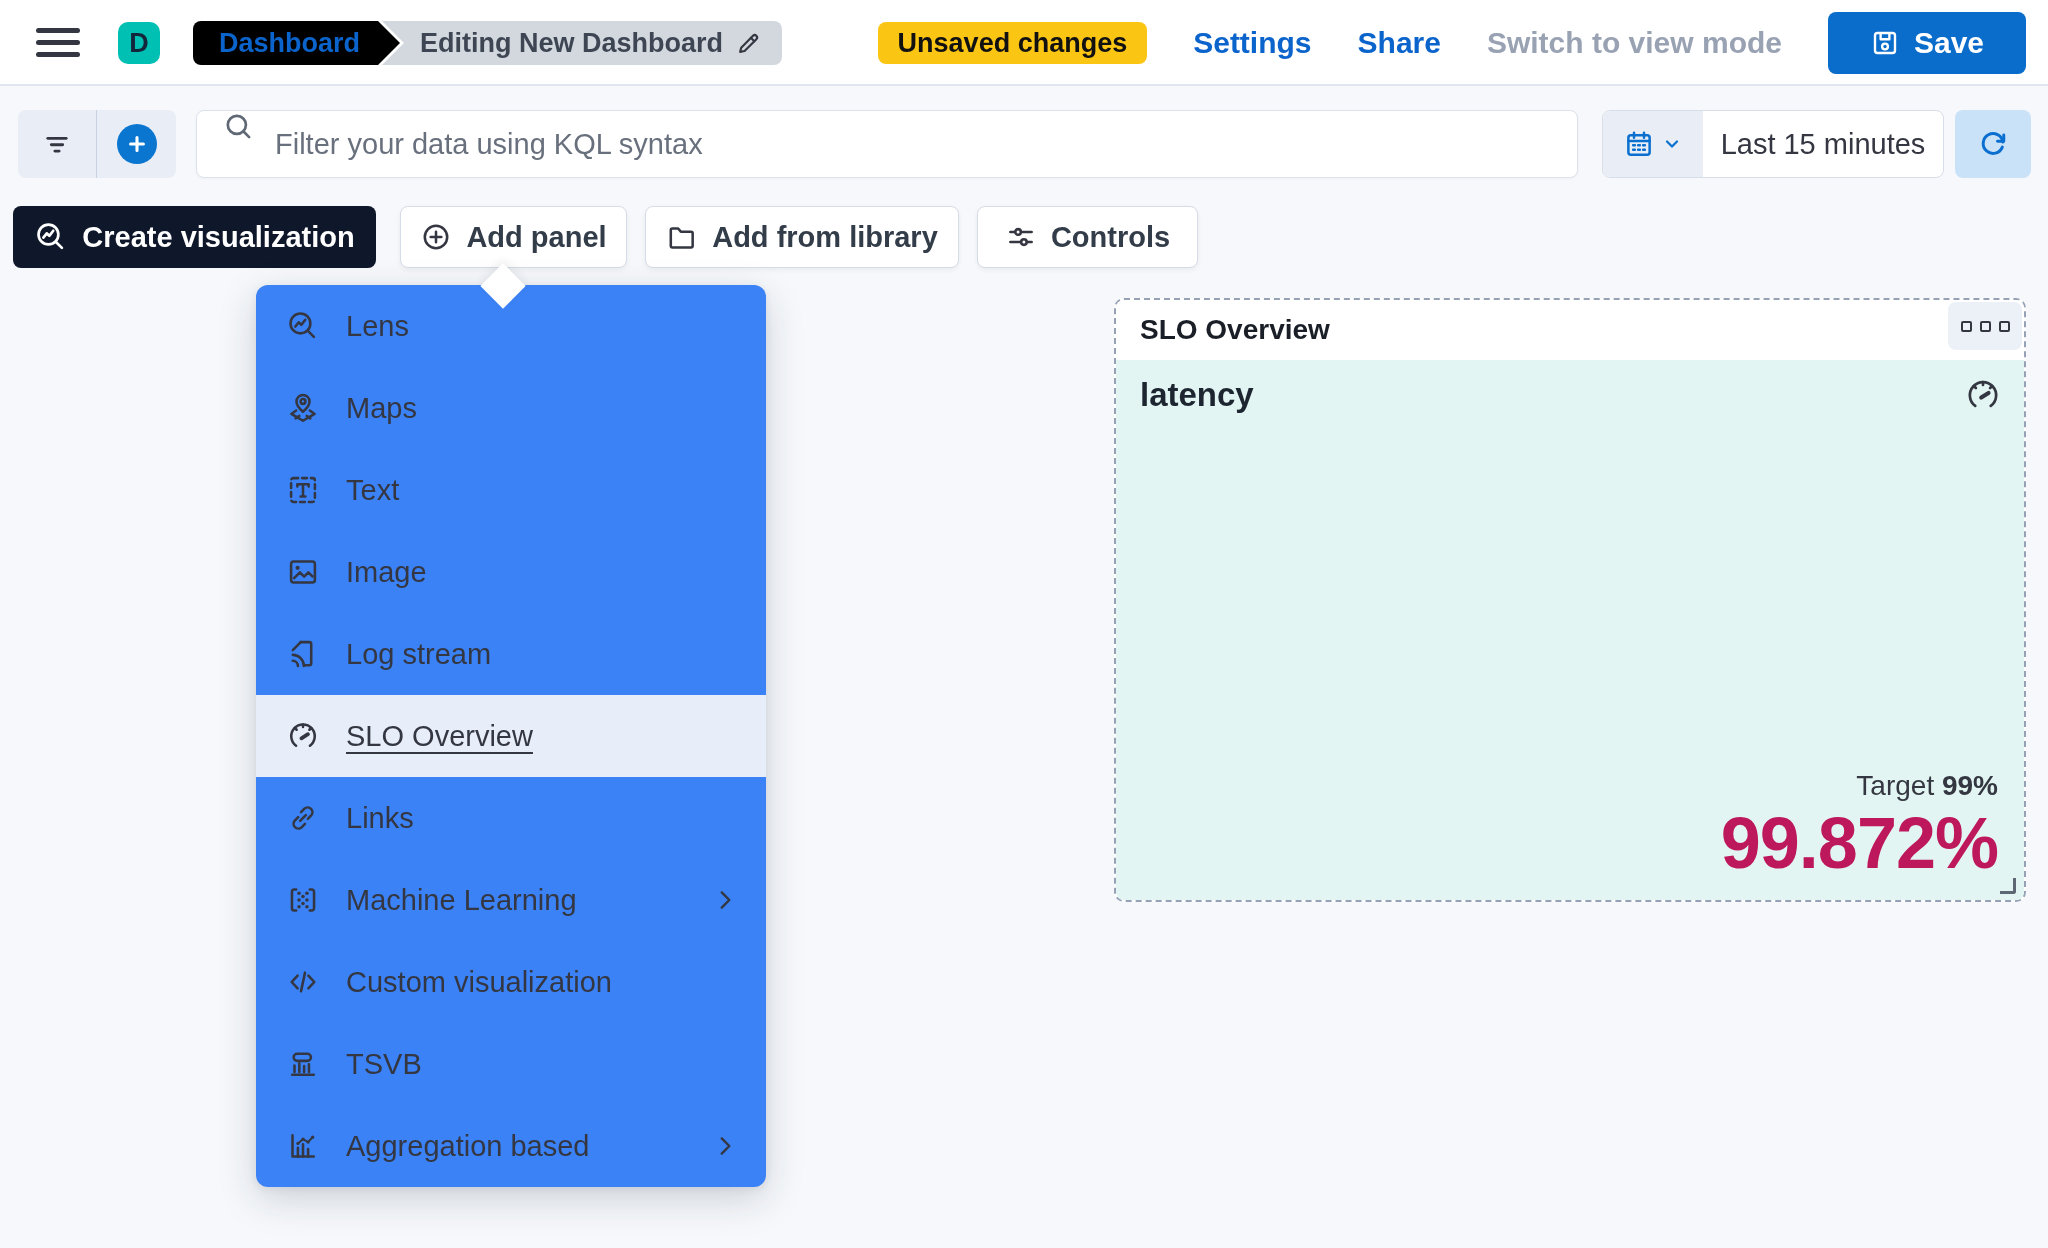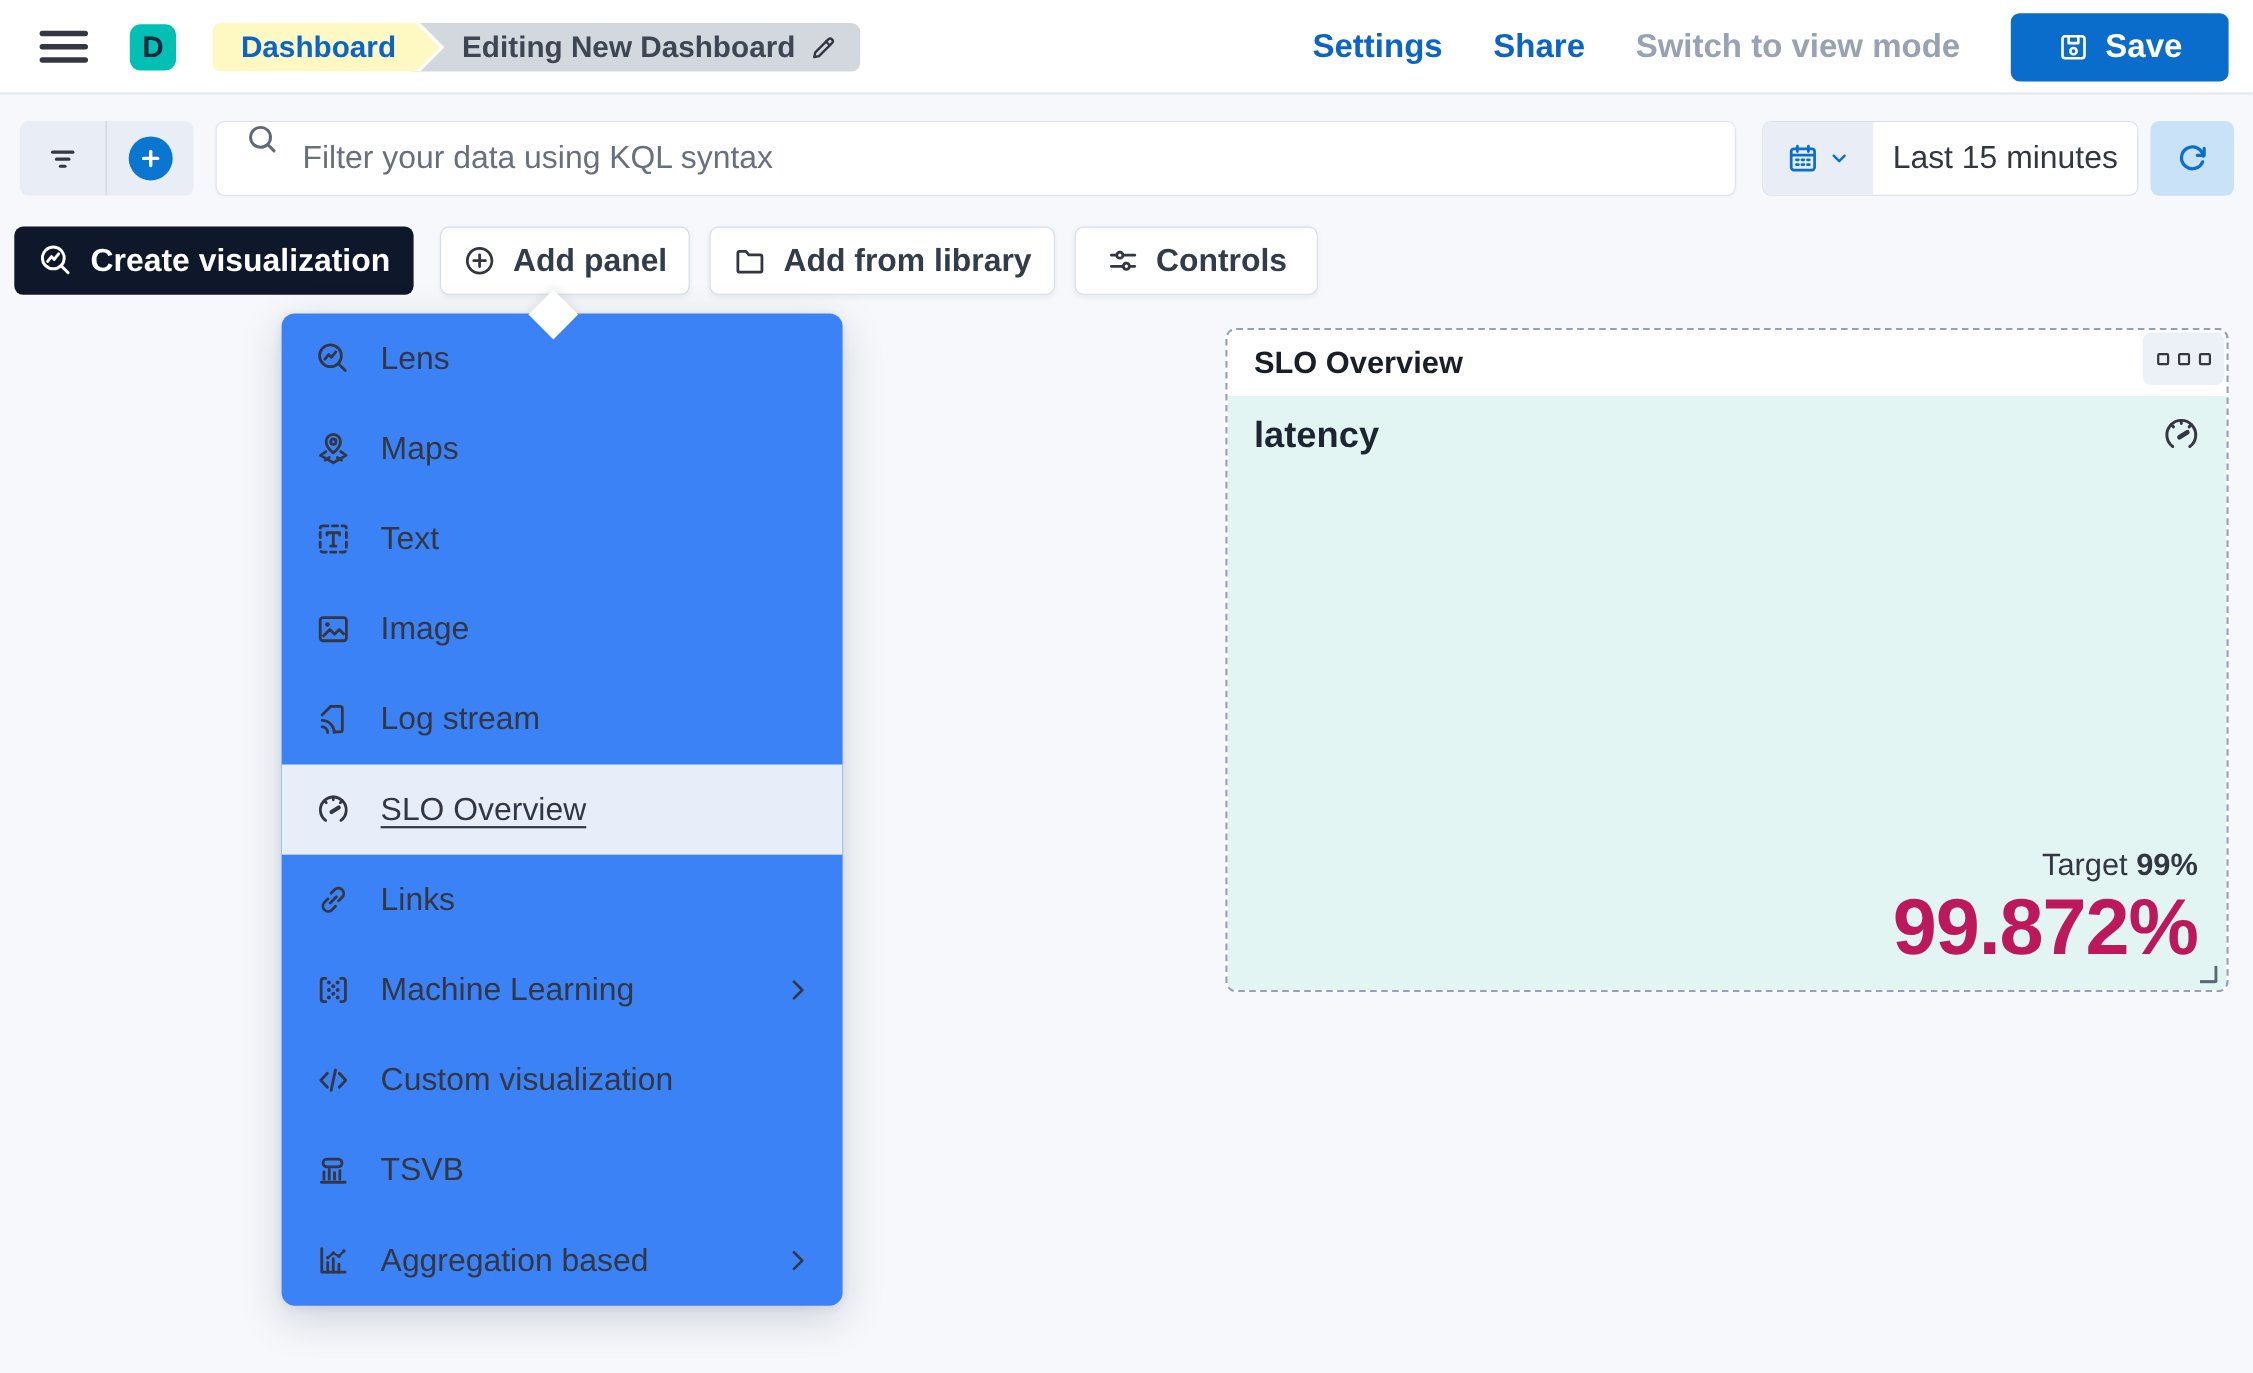--- a/index.html
+++ b/index.html
@@ -21,21 +21,21 @@
 
   .logo {
     position:absolute; left:118px; top:22px; width:42px; height:42px; border-radius:10px;
     background:#00BFB3; color:#13263B; font-size:27px; font-weight:700;
     display:flex; align-items:center; justify-content:center;
   }
 
   .breadcrumbs { position:absolute; left:193px; top:21px; height:44px; display:flex; align-items:stretch; }
   .crumb-blue-wrap { filter:drop-shadow(4px 0 0 #ffffff); position:relative; z-index:2; }
   .crumb-blue {
-    display:flex; align-items:center; height:44px; background:#fef9c3; color:#0B64CC;
+    display:flex; align-items:center; height:44px; background:#000000; color:#0B64CC;
     font-size:27px; font-weight:600; padding:0 40px 0 26px; border-radius:8px;
     clip-path:polygon(0 0, calc(100% - 22px) 0, 100% 50%, calc(100% - 22px) 100%, 0 100%);
   }
   .crumb-gray {
     display:flex; align-items:center; gap:12px; height:44px; margin-left:-26px;
     background:#D3D7DE; color:#3E4654; font-size:27px; font-weight:600;
     padding:0 20px 0 46px; border-radius:0 8px 8px 0;
   }
 
   .header-right { position:absolute; right:22px; top:0; height:86px; display:flex; align-items:center; gap:46px; }
@@ -167,20 +167,21 @@
     <span class="crumb-gray">
       <span>Editing New Dashboard</span>
       <svg width="27" height="27" viewBox="0 0 24 24" fill="none" stroke="#343741" stroke-width="1.9" stroke-linejoin="round" stroke-linecap="round">
         <path d="M4.6 19.4l.9-3.7L16 5.2a2.1 2.1 0 0 1 3 3L8.5 18.7l-3.9.7z"></path>
           <path d="M14.1 6.9l3 3"></path>
       </svg>
     </span>
   </div>
 
   <div class="header-right">
+    <span class="badge-unsaved">Unsaved changes</span>
     <span class="hlink">Settings</span>
     <span class="hlink">Share</span>
     <span class="hlink disabled">Switch to view mode</span>
     <button class="save-btn">
       <svg width="30" height="30" viewBox="0 0 24 24" fill="none" stroke="#fff" stroke-width="1.9" stroke-linejoin="round">
         <rect x="4" y="4" width="16" height="16" rx="2"></rect>
           <path d="M8.5 4v5h7V4"></path>
           <circle cx="12" cy="14.8" r="2.3"></circle>
       </svg>
       <span>Save</span>

